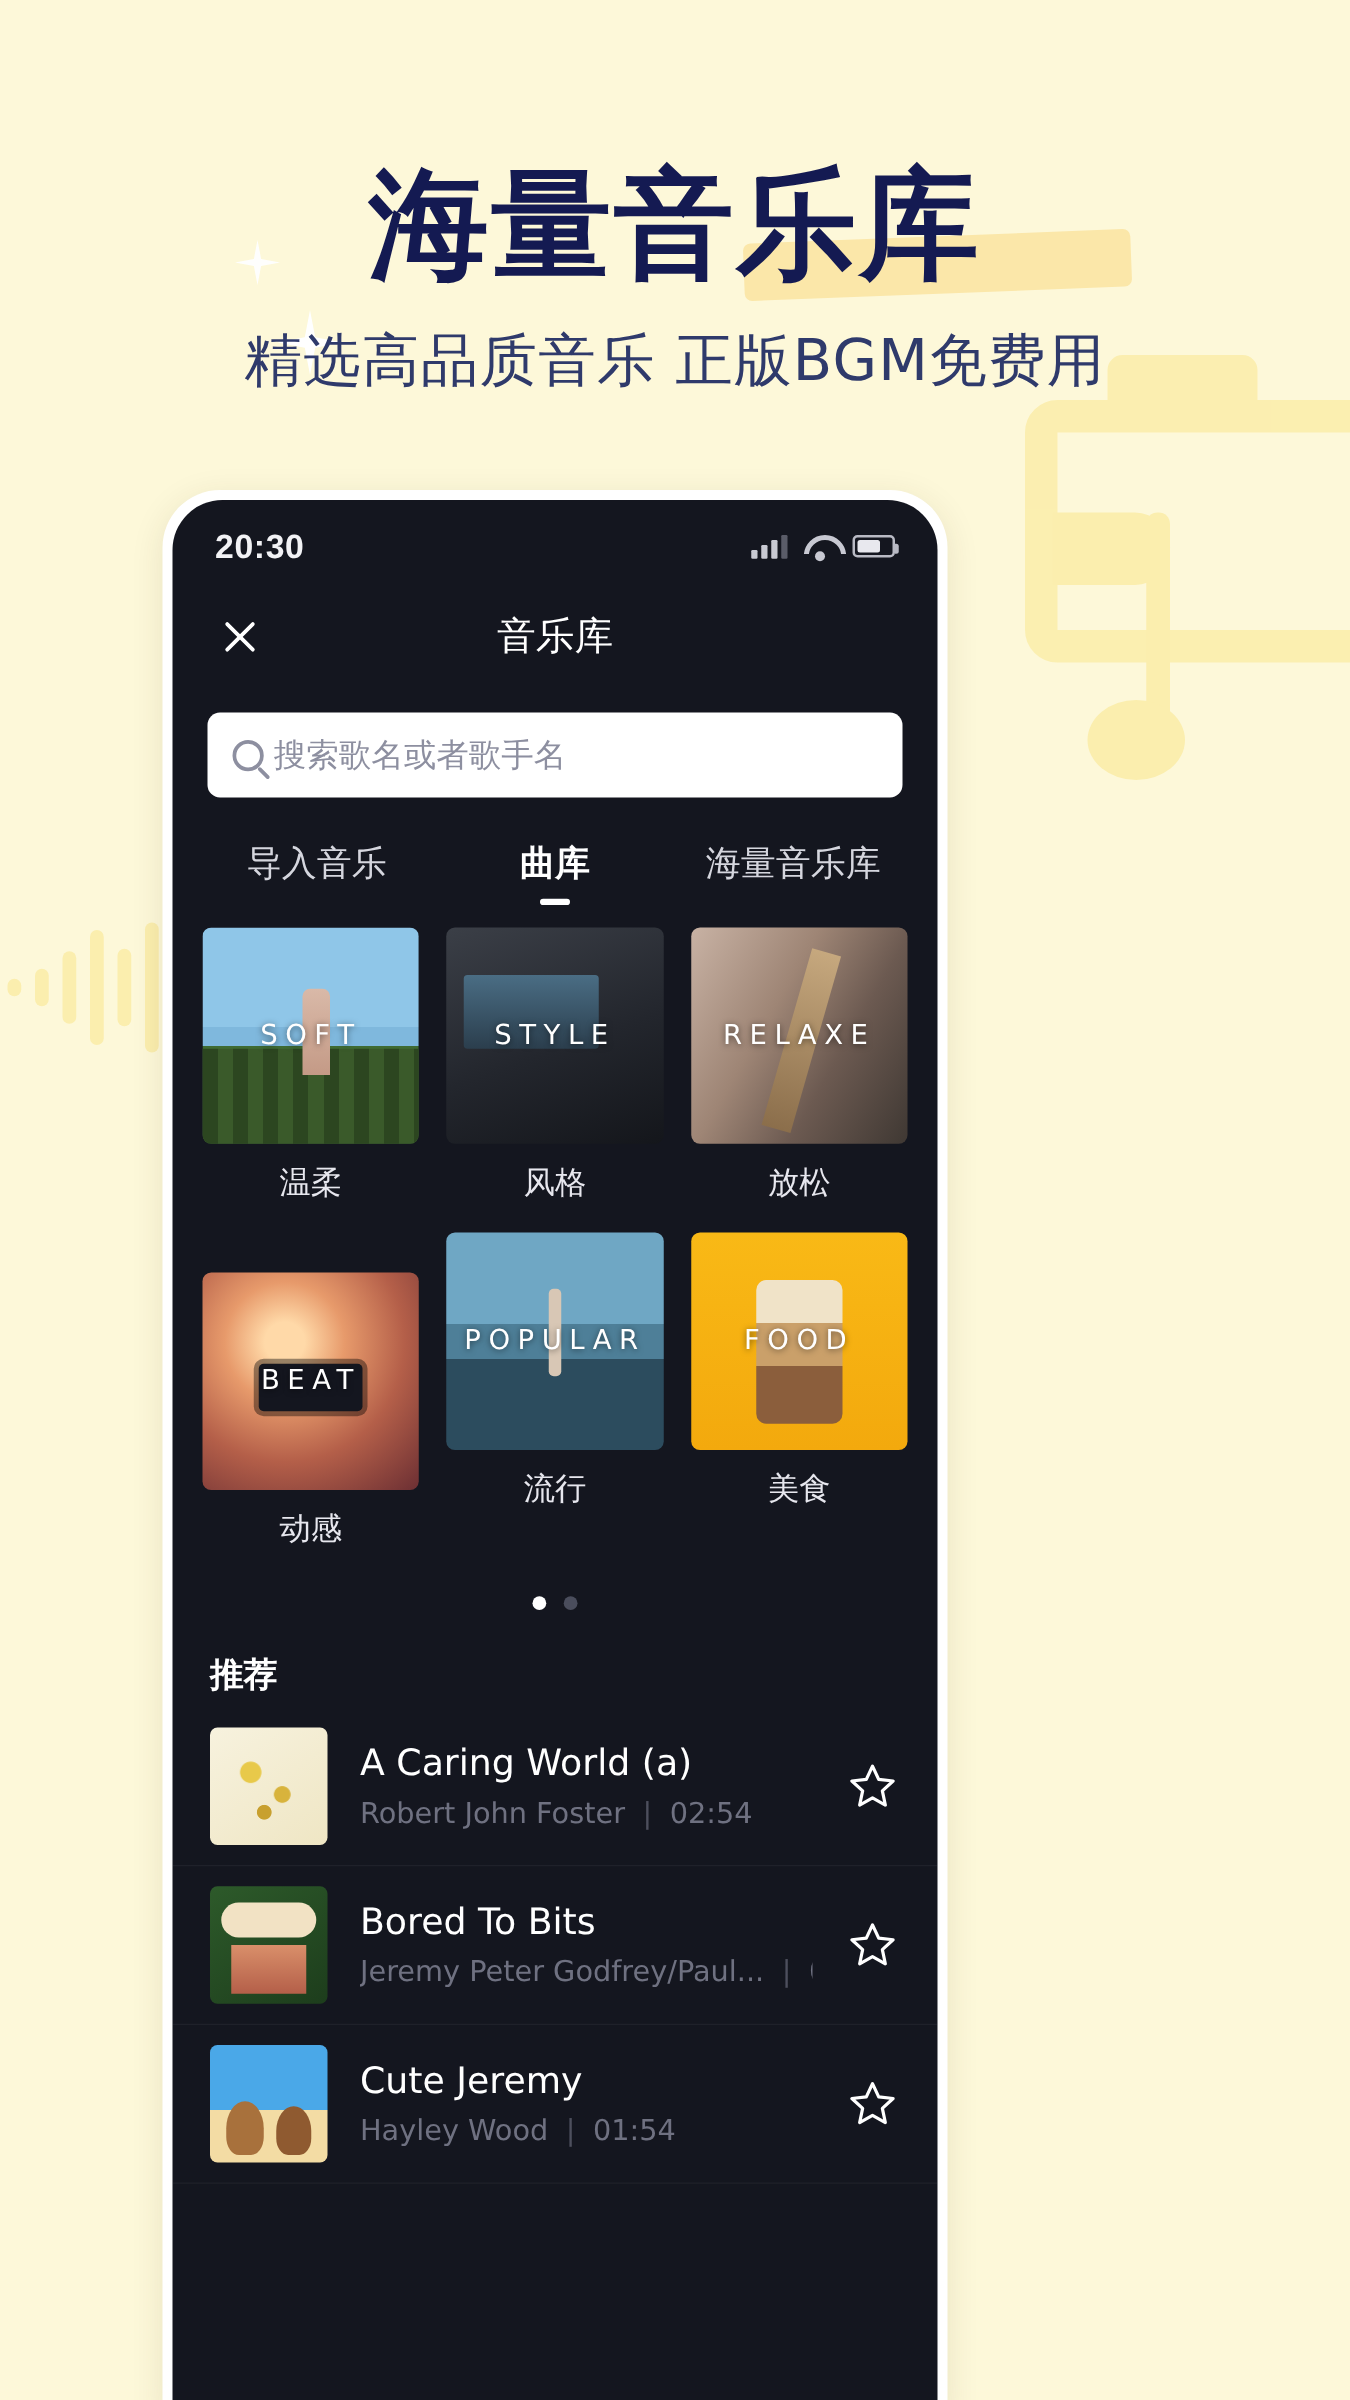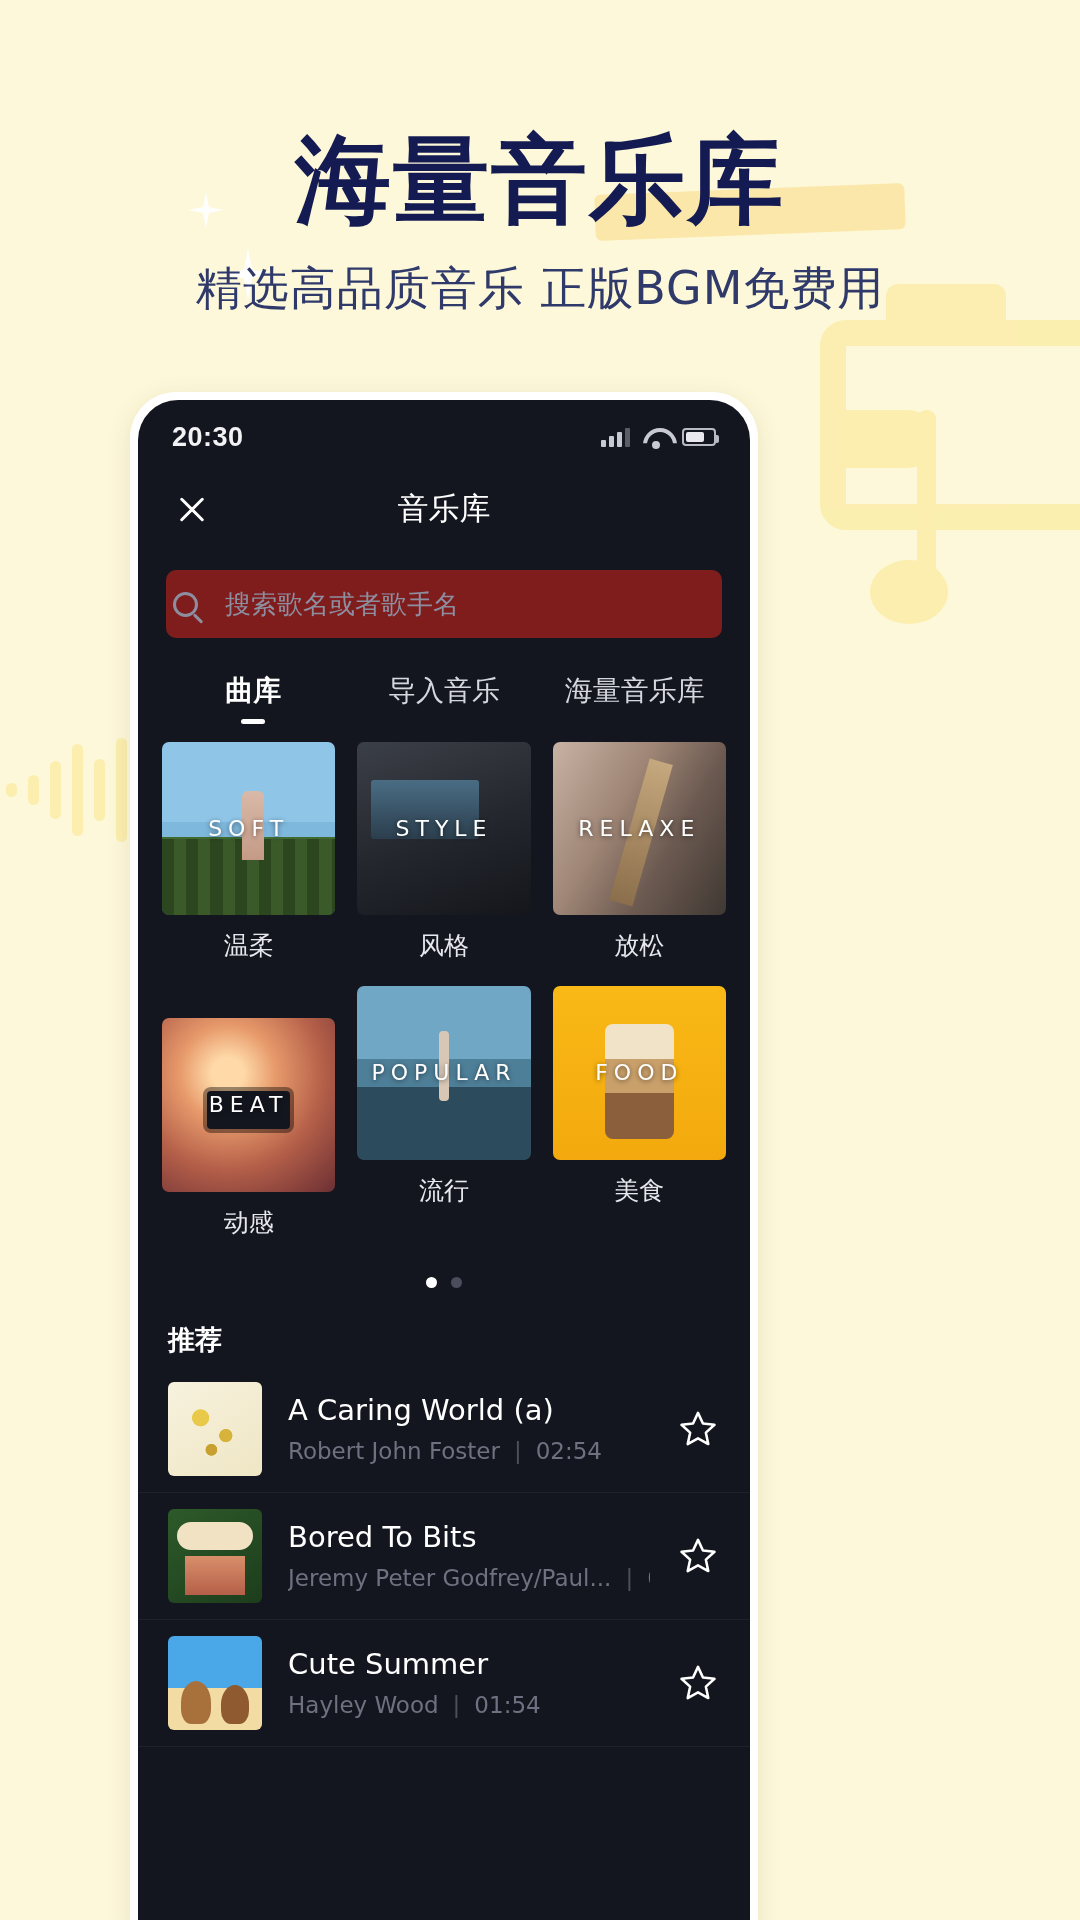--- a/index.html
+++ b/index.html
@@ -103,22 +103,22 @@
   .close-btn::before,.close-btn::after{
     content:"";position:absolute;left:6px;top:21px;width:32px;height:3px;background:#fff;border-radius:2px;}
   .close-btn::before{transform:rotate(45deg);} .close-btn::after{transform:rotate(-45deg);}
   .nav-title { position:absolute; left:0; width:100%; text-align:center;
     font-size:31px; font-weight:normal; color:#fff; pointer-events:none;
     font-family:"DejaVu Sans","Liberation Sans",sans-serif; }
 
   
   .search-wrap { padding:18px 28px 0 28px; }
   .search {
-    height:68px; background:#7f1d1d; border-radius:10px;
-    display:flex; align-items:center; gap:27px; padding:0 7px;
+    height:68px; background:#ffffff; border-radius:10px;
+    display:flex; align-items:center; gap:8px; padding:0 20px;
   }
   .mag { width:25px; height:25px; border:3px solid #8d8fa0; border-radius:50%; position:relative; flex:none; }
   .mag::after{content:"";position:absolute;right:-9px;bottom:-6px;width:12px;height:3px;
     background:#8d8fa0;transform:rotate(45deg);border-radius:2px;}
   .search-ph { font-size:26px; color:#8d8fa0;
     font-family:"DejaVu Sans","Liberation Sans",sans-serif; }
 
   
   .tabs { display:flex; padding:34px 20px 0 20px; }
   .tab { flex:1; text-align:center; font-size:28px; color:#d5d6de; position:relative; padding-bottom:18px;
@@ -263,22 +263,22 @@
     </div>
 
     <div class="search-wrap">
       <div class="search">
         <span class="mag"></span>
         <span class="search-ph">搜索歌名或者歌手名</span>
       </div>
     </div>
 
     <div class="tabs">
+      <div class="tab">导入音乐</div>
       <div class="tab active">曲库</div>
-      <div class="tab">导入音乐</div>
       <div class="tab">海量音乐库</div>
     </div>
 
     <div class="grid">
       <div class="cell">
         <div class="thumb img-soft">
           <span class="cap">SOFT</span>
         </div>
         <div class="cell-label">温柔</div>
       </div>
@@ -351,21 +351,21 @@
       <div class="star">
         <svg viewBox="0 0 24 24" fill="none" stroke="#ffffff" stroke-width="1.4" stroke-linejoin="round">
           <path d="M12 3.2l2.7 5.8 6.3.7-4.7 4.3 1.3 6.2L12 17.1 6.4 20.2l1.3-6.2L3 9.7l6.3-.7z"></path>
         </svg>
       </div>
     </div>
 
     <div class="song">
       <div class="cover cv3"></div>
       <div class="song-info">
-        <div class="song-title">Cute Summer</div>
+        <div class="song-title">Cute Jeremy</div>
         <div class="song-meta">
           <span>Hayley Wood</span>
           <span class="bar">|</span>
           <span>01:54</span>
         </div>
       </div>
       <div class="star">
         <svg viewBox="0 0 24 24" fill="none" stroke="#ffffff" stroke-width="1.4" stroke-linejoin="round">
           <path d="M12 3.2l2.7 5.8 6.3.7-4.7 4.3 1.3 6.2L12 17.1 6.4 20.2l1.3-6.2L3 9.7l6.3-.7z"></path>
         </svg>

